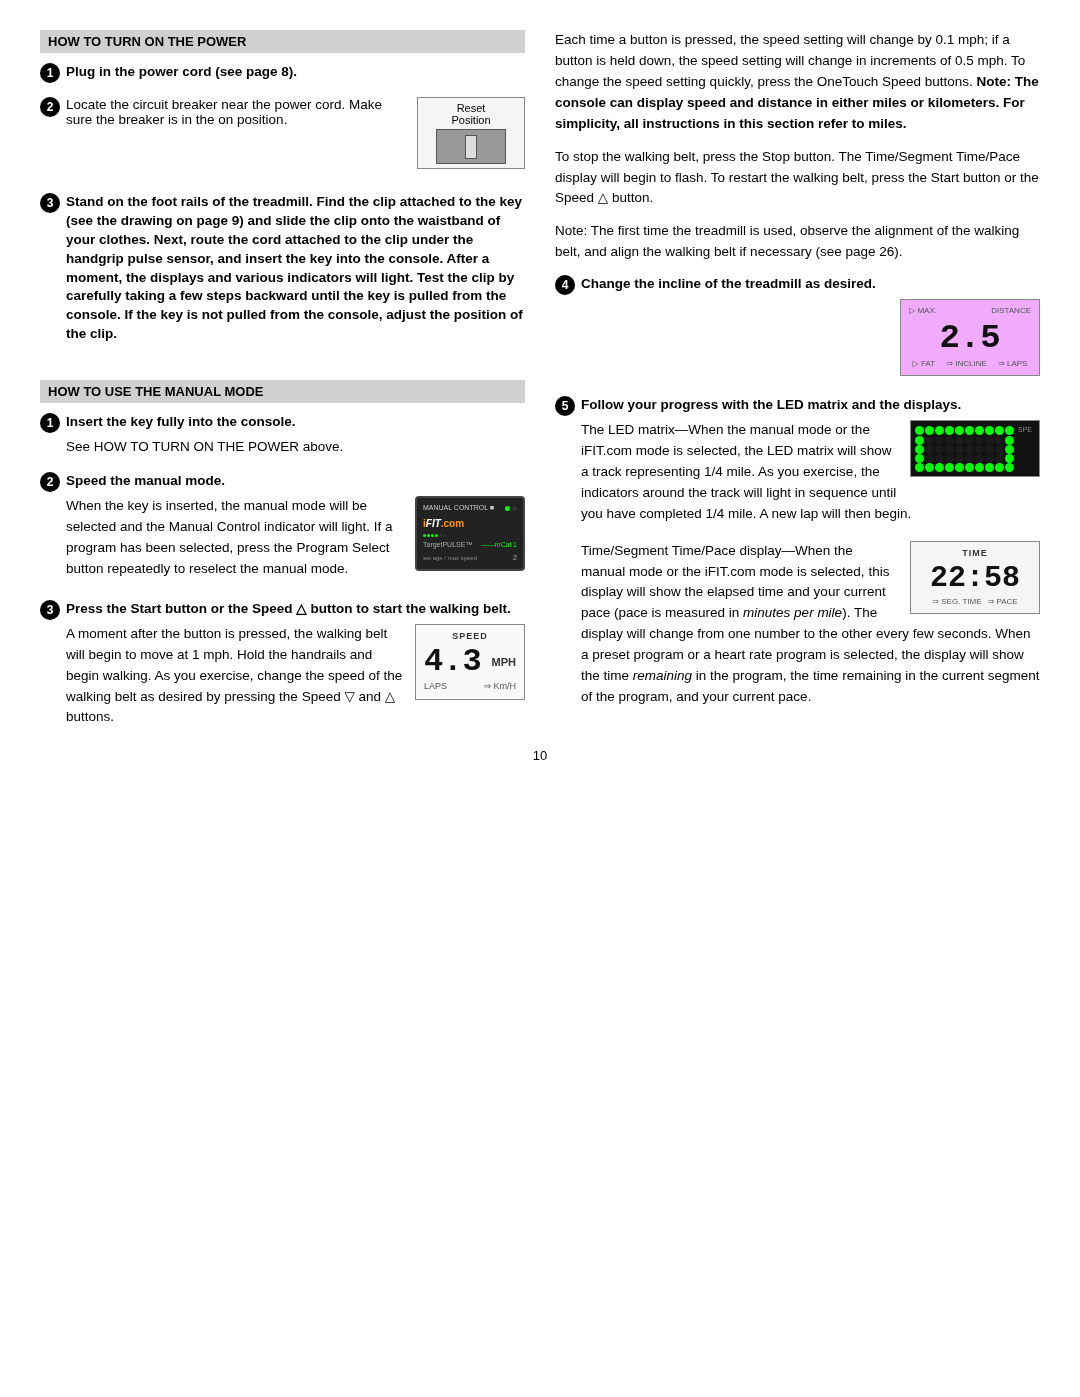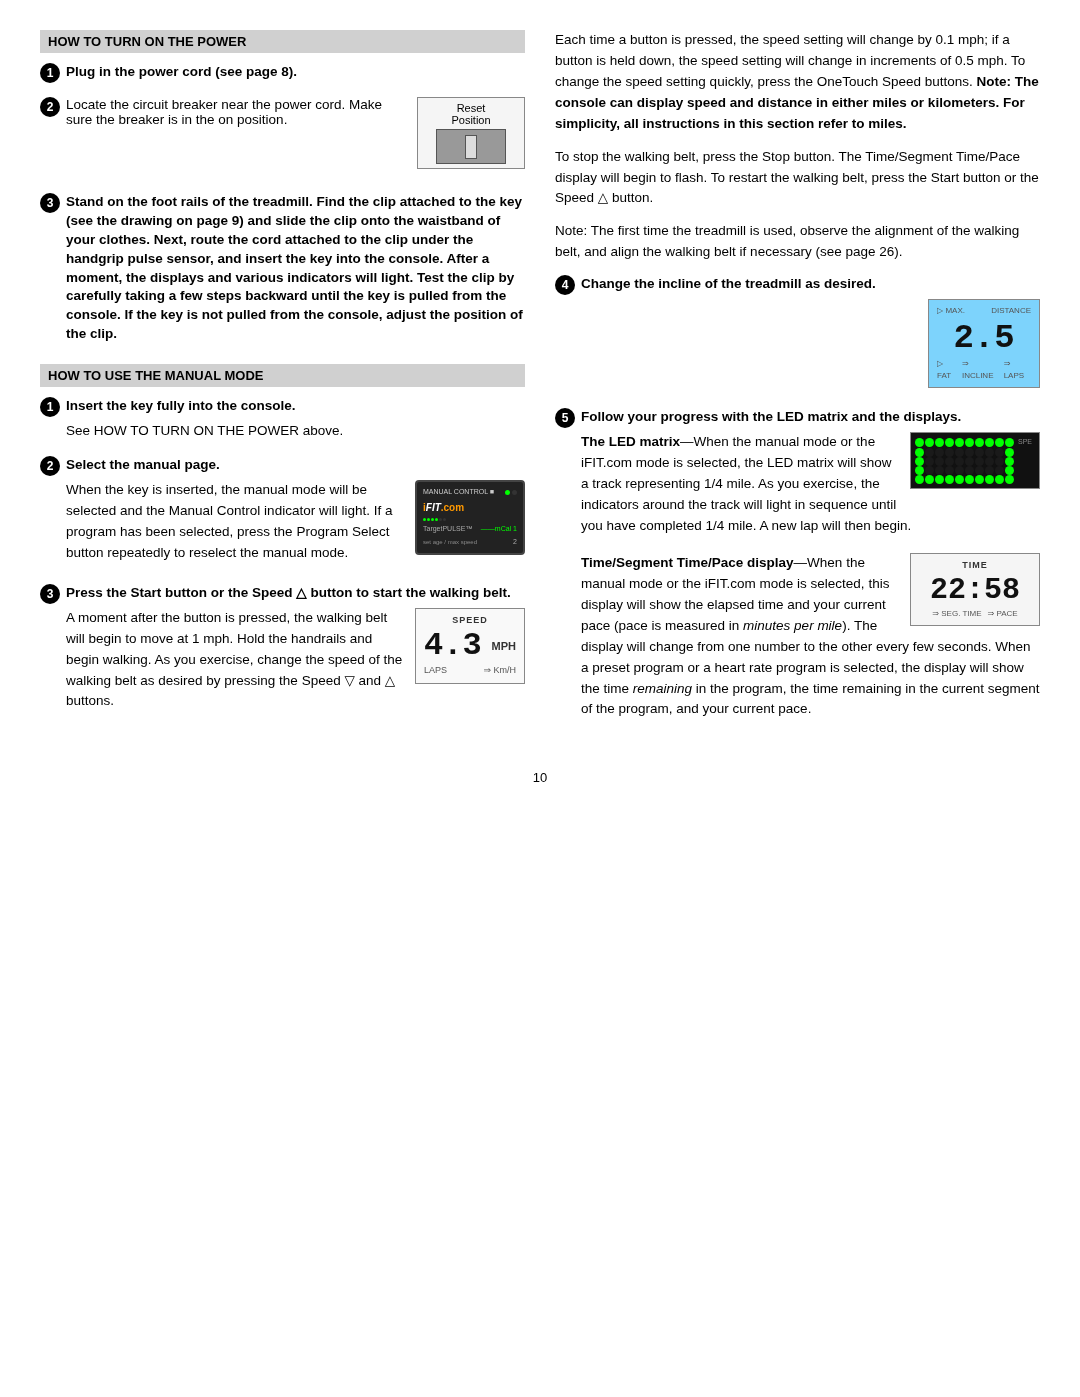--- a/index.html
+++ b/index.html
@@ -51,21 +51,21 @@
     }
     .reset-switch {
       width: 12px;
       height: 24px;
       background: #ddd;
       border: 1px solid #555;
       margin: 0 auto;
     }
 
     
-    .power-section { margin-bottom: 20px; }
+    .power-section { margin-bottom: 36px; }
 
     
     .console-img {
       width: 110px;
       height: 75px;
       border: 2px solid #444;
       background: #222;
       border-radius: 4px;
       padding: 4px;
       font-size: 8px;
@@ -114,22 +114,22 @@
     .speed-bottom { font-size: 9px; color: #555; margin-top: 2px; display: flex; justify-content: space-between; align-items: center; }
 
     
     .right-para { margin-bottom: 12px; line-height: 1.55; }
     .right-para strong { font-weight: bold; }
 
     
     .incline-box {
       border: 1.5px solid #888;
       padding: 5px 8px;
-      width: 112px;
-      background: #7dd3fc;
+      width: 140px;
+      background: #f0abfc;
     }
     .incline-top { display: flex; justify-content: space-between; font-size: 8px; color: #555; margin-bottom: 3px; }
     .incline-number {
       font-size: 34px;
       font-weight: bold;
       font-family: Liberation Mono, monospace;
       color: #111;
       line-height: 1;
       text-align: center;
     }
@@ -170,21 +170,20 @@
       font-family: 'Courier New', monospace;
       line-height: 1;
       color: #111;
       text-align: center;
     }
     .time-bottom { font-size: 8px; color: #555; margin-top: 3px; display: flex; gap: 6px; justify-content: center; }
 
     .page-number {
       text-align: center;
       font-size: 13px;
-      margin-top: 20px;
     }
 
     
     .num-circle {
       display: inline-flex;
       width: 20px;
       height: 20px;
       background: #000;
       color: #fff;
       border-radius: 50%;
@@ -201,21 +200,21 @@
     }
     .step-header {
       display: flex;
       align-items: flex-start;
       gap: 6px;
       margin-bottom: 4px;
     }
     .step-header-text { font-weight: bold; line-height: 1.4; }
     .step-body { padding-left: 26px; line-height: 1.55; }
     .step-body p { margin-bottom: 6px; }
-    .step-body strong { font-weight: bold; }
+    .step-body strong { font-weight: normal; }
 
     .inline-block-right { float: right; margin-left: 10px; margin-bottom: 6px; }
     .clearfix::after { content: ''; display: table; clear: both; }
   </style>
 </head>
 <body>
 
 <div class="page-layout">
 
   <div class="left-col">
@@ -266,21 +265,21 @@
           <span class="step-header-text">Insert the key fully into the console.</span>
         </div>
         <div class="step-body">
           <p>See HOW TO TURN ON THE POWER above.</p>
         </div>
       </div>
 
       <div class="step-block clearfix">
         <div class="step-header">
           <span class="num-circle">2</span>
-          <span class="step-header-text">Select the manual page.</span>
+          <span class="step-header-text">Speed the manual mode.</span>
         </div>
         <div class="step-body clearfix">
 
           <div class="inline-block-right">
             <div class="console-img">
               <div class="console-row">
                 <span class="console-label">MANUAL CONTROL ■</span>
                 <span style="display:flex;gap:2px;">
                   <span style="width:5px;height:5px;background:#0f0;border-radius:50%;"></span>
                   <span style="width:5px;height:5px;background:#333;border-radius:50%;"></span>

